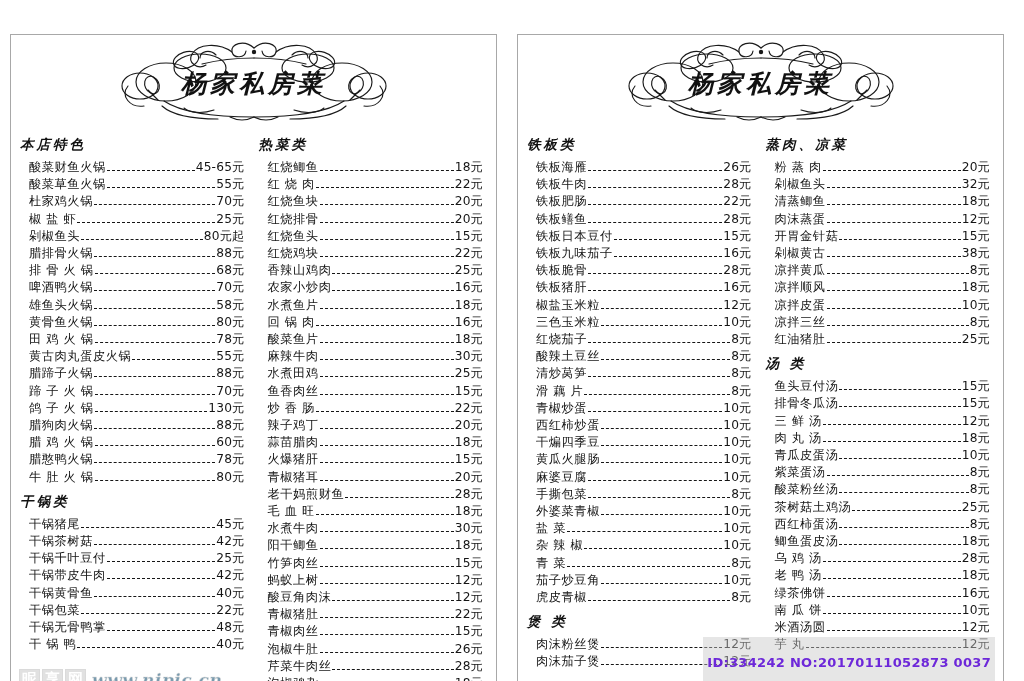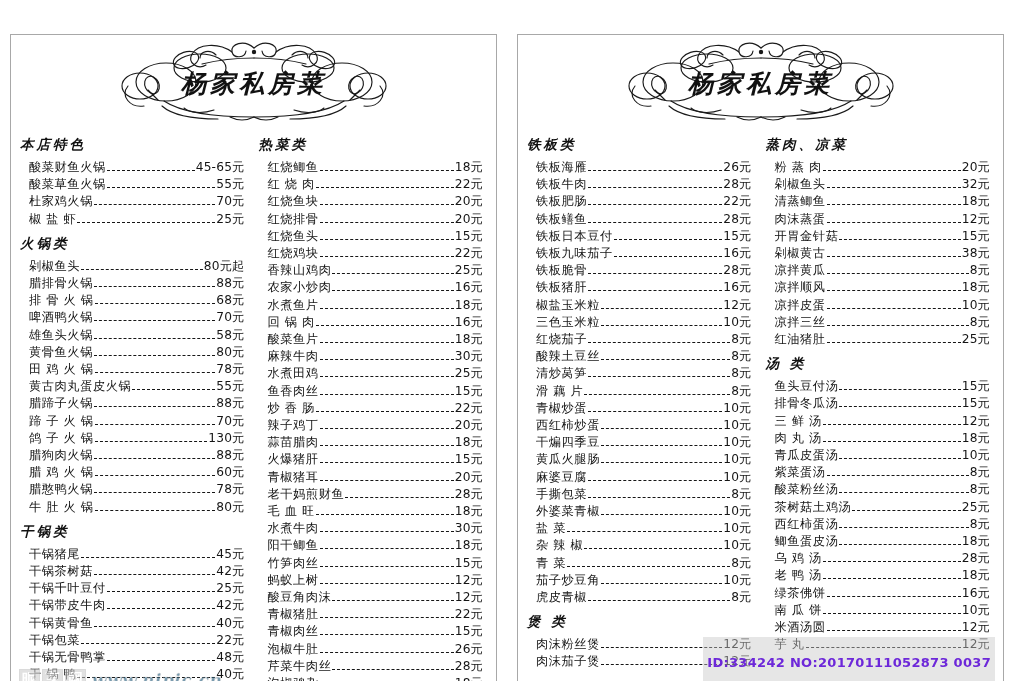--- a/index.html
+++ b/index.html
@@ -221,21 +221,20 @@
               <span class="nm">杜家鸡火锅</span>
               <span class="dots"></span>
               <span class="pr">70元</span>
             </li>
             <li class="item">
               <span class="nm">椒 盐 虾</span>
               <span class="dots"></span>
               <span class="pr">25元</span>
             </li>
           </ul>
-          <div class="sec-title">火锅类</div>
           <ul class="items">
             <li class="item">
               <span class="nm">剁椒鱼头</span>
               <span class="dots"></span>
               <span class="pr">80元起</span>
             </li>
             <li class="item">
               <span class="nm">腊排骨火锅</span>
               <span class="dots"></span>
               <span class="pr">88元</span>

